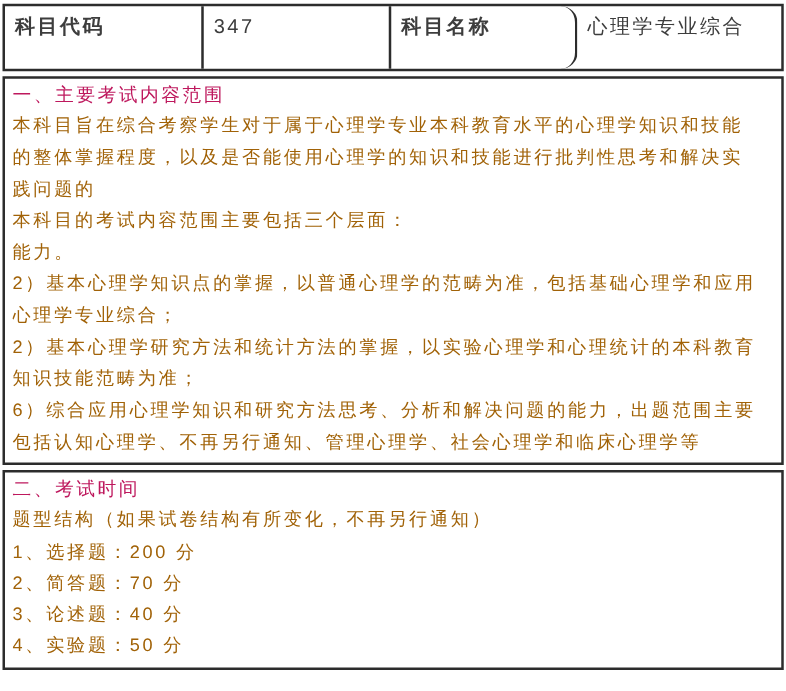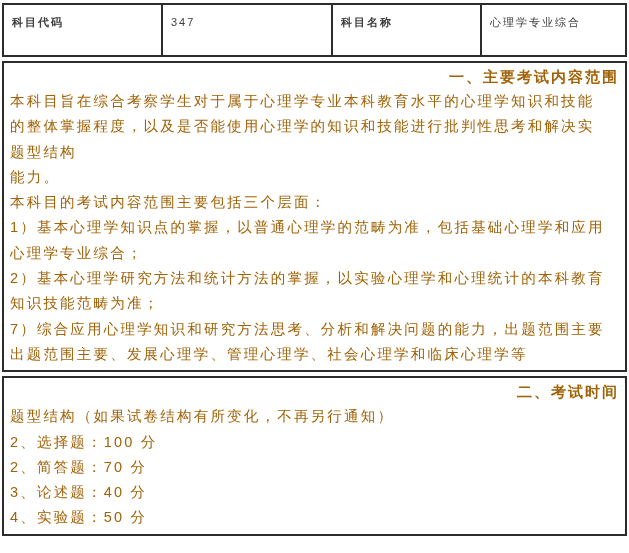--- a/index.html
+++ b/index.html
@@ -21,47 +21,47 @@
   .header-table {
     box-sizing: border-box;
     display: flex;
     border: 2px solid #2c2c2c;
     height: 54px;
     background: #ffffff;
   }
   .header-cell {
     box-sizing: border-box;
     padding: 7px 4px 0 8px;
-    font-size: 11px;
+    font-size: 16px;
     letter-spacing: 2px;
     line-height: 20px;
     overflow: hidden;
     white-space: nowrap;
   }
   .header-cell.label { font-weight: bold; }
   .cell-b { border-right: 2px solid #2c2c2c; }
   .w1 { width: 159px; }
-  .w2 { width: 170px; }
-  .w3 { width: 149px; }
+  .w2 { width: 150px; }
+  .w3 { width: 149px; border-radius: 13px; }
   .w4 { flex: 1; }
   
   .section {
     box-sizing: border-box;
     border: 2px solid #2c2c2c;
     margin-top: 4px;
     padding: 2px 6px 3px 6px;
     background: #ffffff;
   }
   .section-title {
-    text-align: right;
-    font-weight: bold;
+    text-align: left;
+    font-weight: normal;
     font-size: 15px;
     line-height: 24px;
     letter-spacing: 2px;
-    color: #a16207;
+    color: #be185d;
   }
   .text-line {
     font-size: 14.5px;
     line-height: 25.3px;
     letter-spacing: 2.2px;
     color: #a16207;
     white-space: nowrap;
     overflow: hidden;
   }
 </style>
@@ -74,33 +74,33 @@
     <div class="header-cell label cell-b w1">科目代码</div>
     <div class="header-cell cell-b w2">347</div>
     <div class="header-cell label cell-b w3">科目名称</div>
     <div class="header-cell w4">心理学专业综合</div>
   </div>
 
   <div class="section">
     <div class="section-title">一、主要考试内容范围</div>
     <div class="text-line">本科目旨在综合考察学生对于属于心理学专业本科教育水平的心理学知识和技能</div>
     <div class="text-line">的整体掌握程度，以及是否能使用心理学的知识和技能进行批判性思考和解决实</div>
-    <div class="text-line">题型结构</div>
+    <div class="text-line">践问题的</div>
+    <div class="text-line">本科目的考试内容范围主要包括三个层面：</div>
     <div class="text-line">能力。</div>
-    <div class="text-line">本科目的考试内容范围主要包括三个层面：</div>
-    <div class="text-line">1）基本心理学知识点的掌握，以普通心理学的范畴为准，包括基础心理学和应用</div>
+    <div class="text-line">2）基本心理学知识点的掌握，以普通心理学的范畴为准，包括基础心理学和应用</div>
     <div class="text-line">心理学专业综合；</div>
     <div class="text-line">2）基本心理学研究方法和统计方法的掌握，以实验心理学和心理统计的本科教育</div>
     <div class="text-line">知识技能范畴为准；</div>
-    <div class="text-line">7）综合应用心理学知识和研究方法思考、分析和解决问题的能力，出题范围主要</div>
-    <div class="text-line">出题范围主要、发展心理学、管理心理学、社会心理学和临床心理学等</div>
+    <div class="text-line">6）综合应用心理学知识和研究方法思考、分析和解决问题的能力，出题范围主要</div>
+    <div class="text-line">包括认知心理学、不再另行通知、管理心理学、社会心理学和临床心理学等</div>
   </div>
 
   <div class="section">
     <div class="section-title">二、考试时间</div>
     <div class="text-line">题型结构（如果试卷结构有所变化，不再另行通知）</div>
-    <div class="text-line">2、选择题：100 分</div>
+    <div class="text-line">1、选择题：200 分</div>
     <div class="text-line">2、简答题：70 分</div>
     <div class="text-line">3、论述题：40 分</div>
     <div class="text-line">4、实验题：50 分</div>
   </div>
 
 </div>
 
 </body></html>

